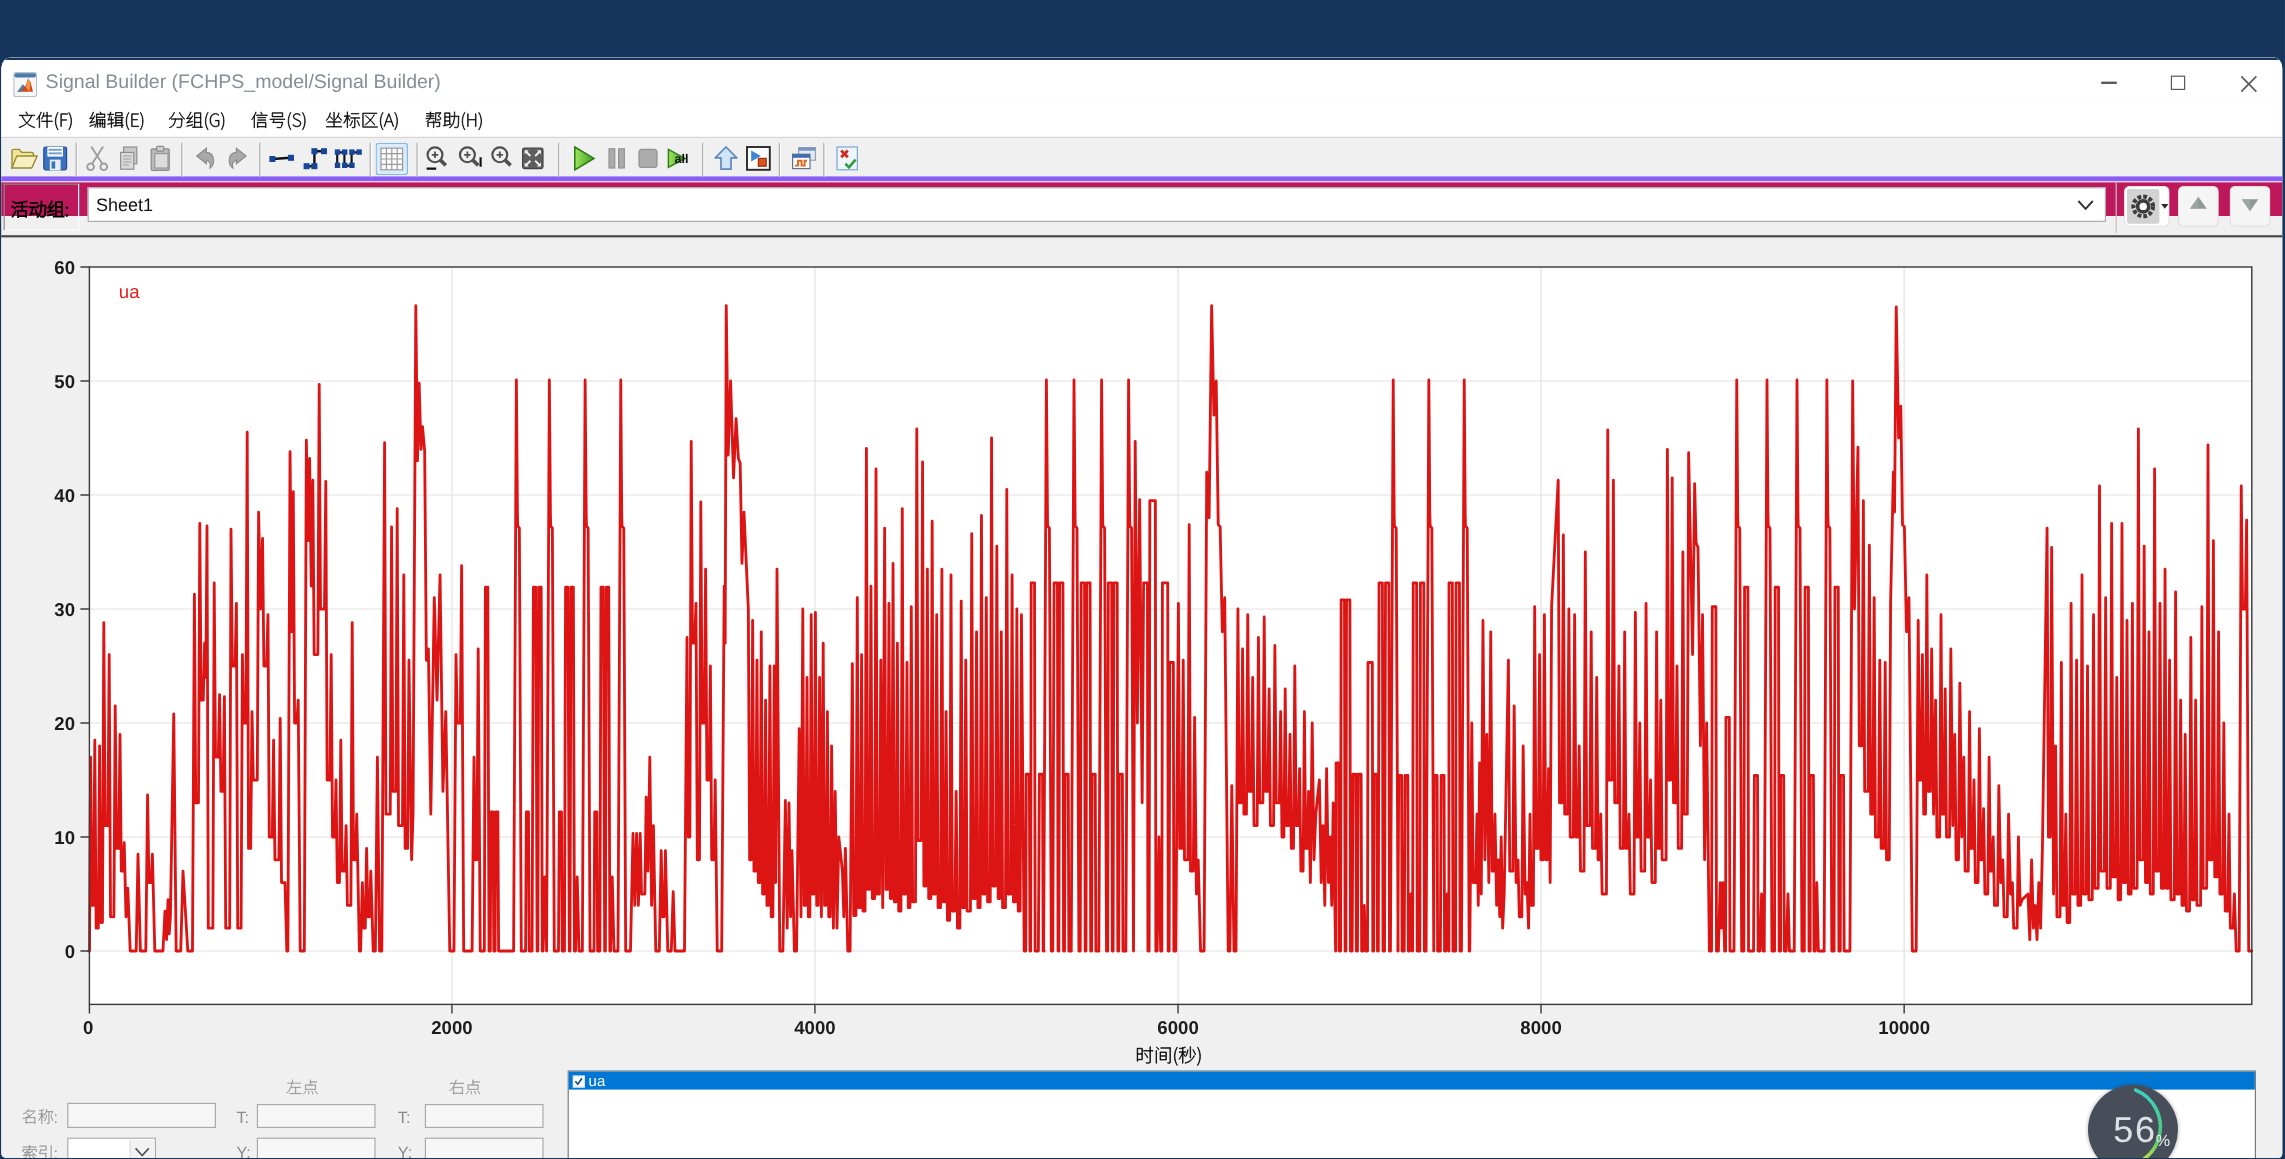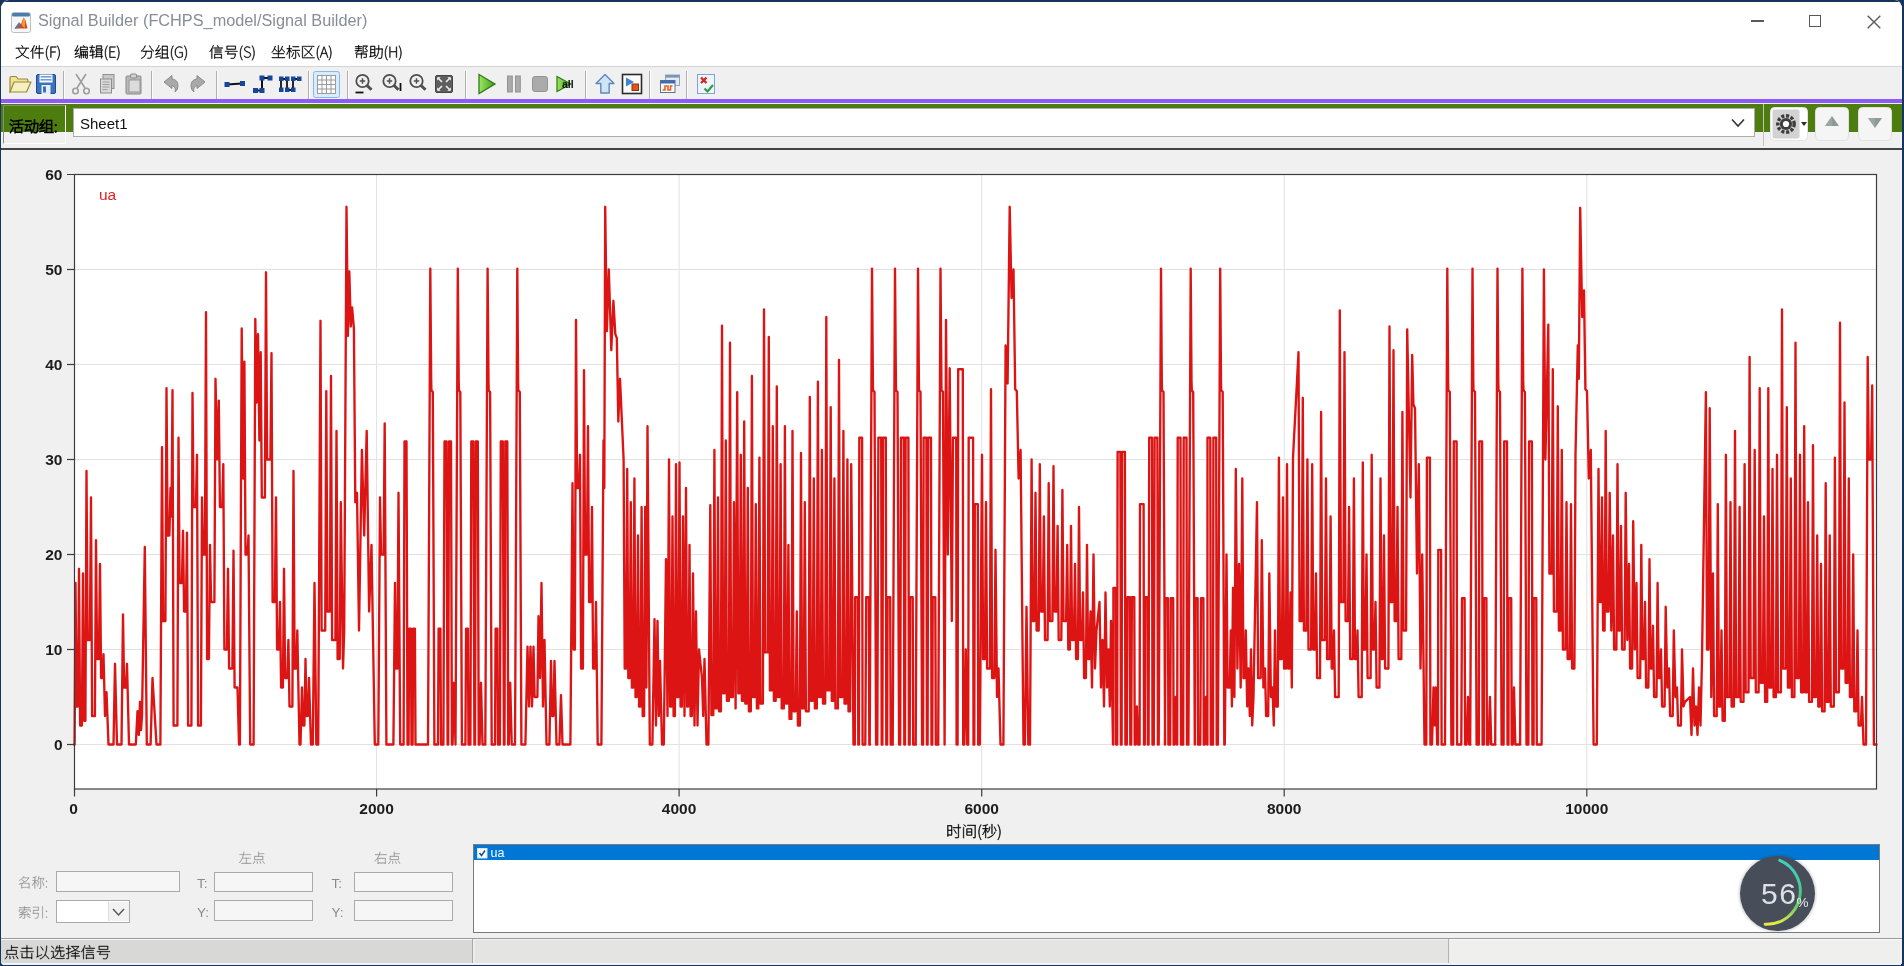--- a/index.html
+++ b/index.html
@@ -1,22 +1,22 @@
 <!DOCTYPE html>
 <html><head><meta charset="utf-8">
 <style>
 *{margin:0;padding:0;box-sizing:border-box}
 html,body{width:1904px;height:966px;overflow:hidden;background:#16345c;font-family:"Liberation Sans",sans-serif;}
 #win{position:absolute;inset:0;background:#f0f0f0;border-radius:9px 9px 5px 5px;overflow:hidden;
-border-left:1px solid #16345c;border-right:2px solid #16345c;border-bottom:1.5px solid #16345c;}
+border-left:1px solid #16345c;border-right:2px solid #16345c;border-bottom:1.5px solid #16345c;margin-top:48px;}
 .abs{position:absolute}
 #titlebar{left:0;top:0;width:100%;height:38px;background:#fff;border-top:2.5px solid #16345c}
 #menubar{left:0;top:38px;width:100%;height:28.5px;background:#fff;border-bottom:1px solid #d4d4d4}
 #toolbar{left:0;top:66.5px;width:100%;height:36px;background:#f0f0f0;border-bottom:4px solid #8b5cf6}
-#actrow{left:0;top:103.5px;width:100%;height:28px;background:#4d7c0f}
+#actrow{left:0;top:103.5px;width:100%;height:28px;background:#be185d}
 #figsep{left:0;top:147.5px;width:100%;height:2.5px;background:#454545}
 #figure{left:0;top:150px;width:100%;height:788px;background:#f0f0f0}
 #statusbar{left:0;top:938px;width:100%;height:28px;background:#ececeb;border-top:1px solid #9a9a9a}
 .tsep{position:absolute;top:4px;height:28px;width:1px;background:#b0b0b0;box-shadow:1px 0 0 #fbfbfb}
 .fld{position:absolute;background:#f6f6f6;border:1px solid #aaa}
 .glabel{position:absolute;color:#8a8a8a;font-size:13.5px}
 </style></head><body>
 <div id="win">
 
 <div class="abs" id="titlebar">

